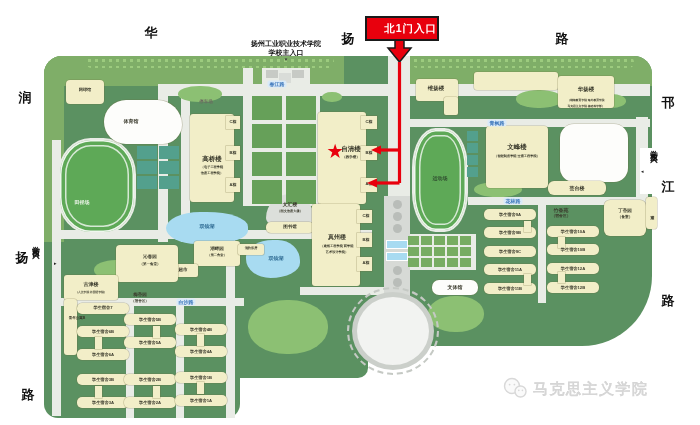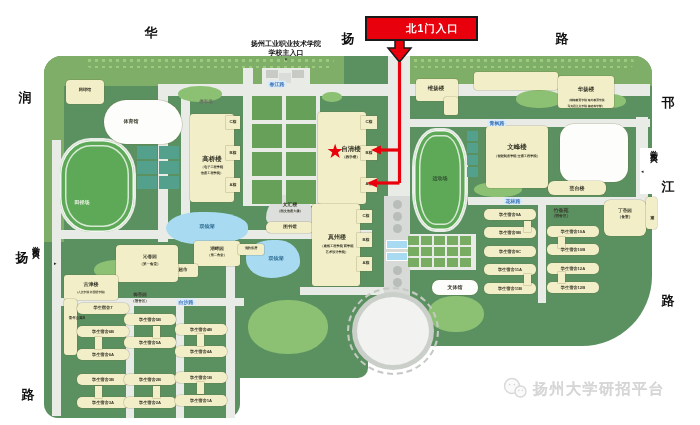--- a/index.html
+++ b/index.html
@@ -18,21 +18,21 @@
   .plaza{background:#f2f3f1;border:5px solid #cbcfca;border-radius:50%;
          outline:2px dashed #c5c9c4;outline-offset:3px;z-index:5;}
   .dot{border-radius:50%;z-index:7;}
   .grid{z-index:6;}
   .label{transform:translate(-50%,-50%);white-space:nowrap;font-weight:bold;
          color:#3a3a2c;line-height:1;z-index:30;}
   .label.vert{writing-mode:vertical-rl;}
   .label.pill{background:#d9eaf8;padding:1px 2px;border-radius:2px;}
   #route{position:absolute;inset:0;z-index:40;pointer-events:none;}
   .banner{position:absolute;left:365px;top:16px;width:70px;height:21px;background:#e8000d;
-          border:2px solid #1a1a1a;z-index:45;display:flex;align-items:center;justify-content:flex-start;padding-left:39px;}
+          border:2px solid #1a1a1a;z-index:45;display:flex;align-items:center;justify-content:flex-end;}
   .banner span{color:#fff;font-size:10.5px;font-weight:bold;letter-spacing:1px;}
   .main-entrance{position:absolute;left:286px;top:40px;transform:translateX(-50%);z-index:35;
                  text-align:center;color:#111;font-weight:bold;font-size:7px;line-height:1.25;}
   .main-entrance .tri{font-size:4.5px;line-height:1;color:#333;}
   .gate-v{position:absolute;writing-mode:vertical-rl;font-weight:bold;color:#111;
           font-size:7.5px;letter-spacing:1.5px;z-index:35;line-height:1;}
   .gate-arrow{position:absolute;font-size:5px;color:#222;z-index:35;}
   .watermark{position:absolute;left:502px;top:376px;display:flex;align-items:center;gap:5px;z-index:50;}
   .watermark span{font-size:15px;font-weight:bold;color:#d6d6d6;letter-spacing:1.5px;
                   text-shadow:0 1px 0 #ffffff,0 -0.5px 0 #c6c6c6;}
@@ -319,15 +319,15 @@
 
   <div class="watermark">
     <svg width="26" height="26" viewBox="0 0 26 26">
       <circle cx="10" cy="10" r="7.5" fill="#fafafa" stroke="#d8d8d8" stroke-width="1.4"></circle>
       <circle cx="18.5" cy="15.5" r="5.5" fill="#fafafa" stroke="#d8d8d8" stroke-width="1.4"></circle>
       <circle cx="7.6" cy="8.6" r="0.9" fill="#d8d8d8"></circle>
       <circle cx="12.4" cy="8.6" r="0.9" fill="#d8d8d8"></circle>
       <circle cx="16.8" cy="14.4" r="0.8" fill="#d8d8d8"></circle>
       <circle cx="20.4" cy="14.4" r="0.8" fill="#d8d8d8"></circle>
     </svg>
-    <span>扬州大学研招平台</span>
+    <span>马克思主义学院</span>
   </div>
 </div>
 
 </body></html>

